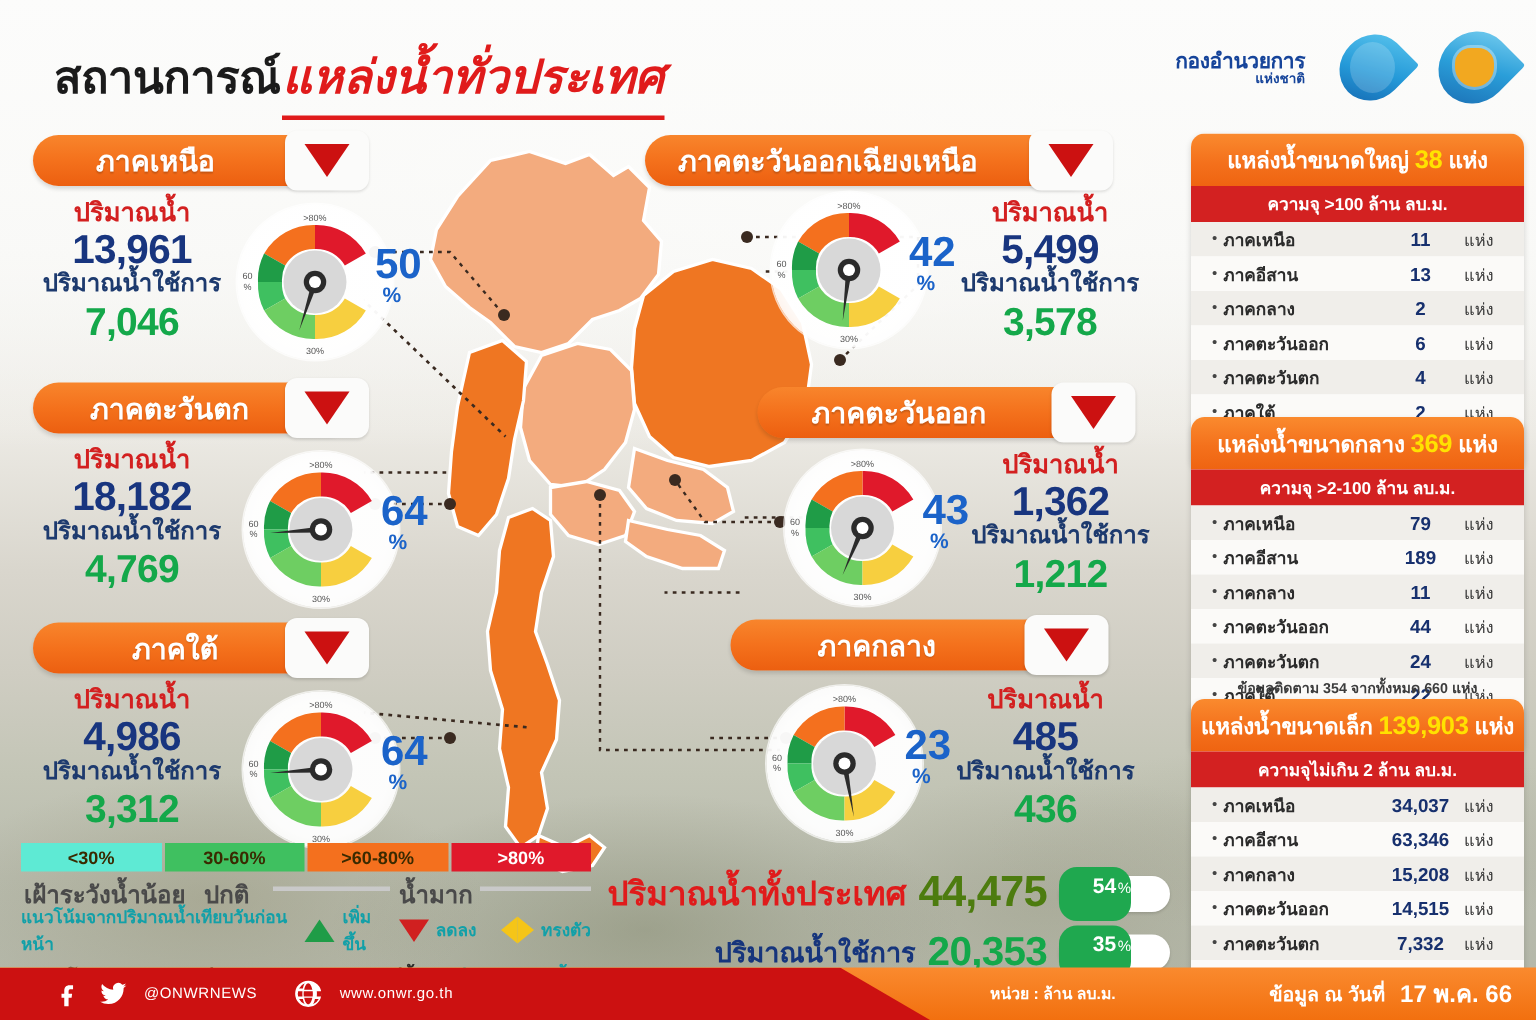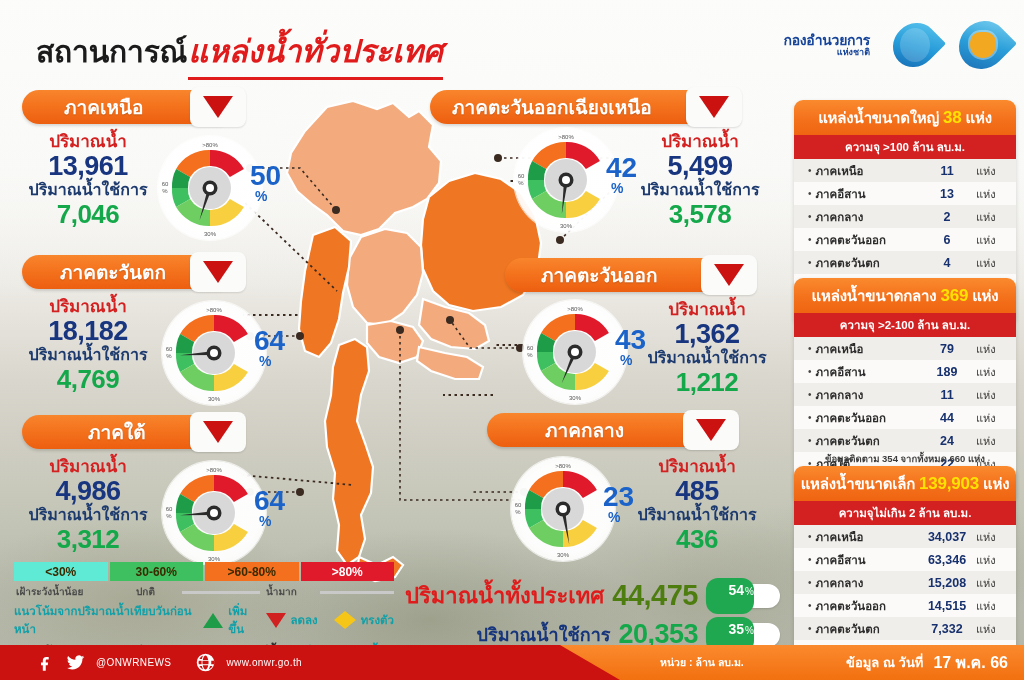--- a/index.html
+++ b/index.html
@@ -147,21 +147,21 @@
   }
 
   
   .legend { position: absolute; left: 14px; top: 562px; width: 380px; }
   .legend-bands { display: flex; gap: 2px; }
   .band {
     flex: 1; text-align: center; color: #3a2a00; font-size: 12px; font-weight: 700;
     padding: 3px 0 2px;
   }
   .legend-sub { position: relative; height: 16px; margin-top: 2px; }
-  .legend-sub span { position: absolute; font-size: 10px; color: #4a4a4a; font-weight: 600; top: 1px; }
+  .legend-sub span { position: absolute; font-size: 16px; color: #4a4a4a; font-weight: 600; top: 1px; }
   .legend-sub .bar {
     position: absolute; top: 8px; height: 3px; background: #c9c9c9;
   }
   .trend-row { display: flex; align-items: center; gap: 5px; margin-top: 3px; }
   .trend-txt { color: #12a0a8; font-size: 11.5px; font-weight: 700; }
   .tri-up-g { width: 0; height: 0; border-left: 10px solid transparent; border-right: 10px solid transparent; border-bottom: 15px solid #1f9c47; }
   .tri-dn-r { width: 0; height: 0; border-left: 10px solid transparent; border-right: 10px solid transparent; border-top: 15px solid #d02020; }
   .diamond-y { width: 0; height: 0; border-top: 9px solid transparent; border-bottom: 9px solid transparent; border-left: 11px solid #f5c518; position: relative; }
   .diamond-y::before { content:""; position:absolute; left:-22px; top:-9px; width:0; height:0; border-top:9px solid transparent; border-bottom:9px solid transparent; border-right:11px solid #f5c518; }
   .credit { margin-top: 4px; font-size: 12.5px; font-weight: 700; color: #2b2b2b; }
@@ -514,21 +514,21 @@
       <div class="gauge-pct">%</div>
     </div>
     <div class="stats" style="left:148px;top:44px;width:124px;text-align:center;">
       <div class="stat-label-red">ปริมาณน้ำ</div>
       <div class="stat-num-blue">485</div>
       <div class="stat-label-dark">ปริมาณน้ำใช้การ</div>
       <div class="stat-num-green">436</div>
     </div>
   </div>
 
-  <div class="card" style="top:100px;">
+  <div class="card" style="top:89px;">
     <div class="card-head">
       <span>แหล่งน้ำขนาดใหญ่</span>
       <span class="hl">38</span>
       <span>แห่ง</span>
     </div>
     <div class="card-sub">ความจุ &gt;100 ล้าน ลบ.ม.</div>
     <div class="card-row">
         <span class="bullet">•</span>
         <span class="rname">ภาคเหนือ</span>
         <span class="rval">11</span>

